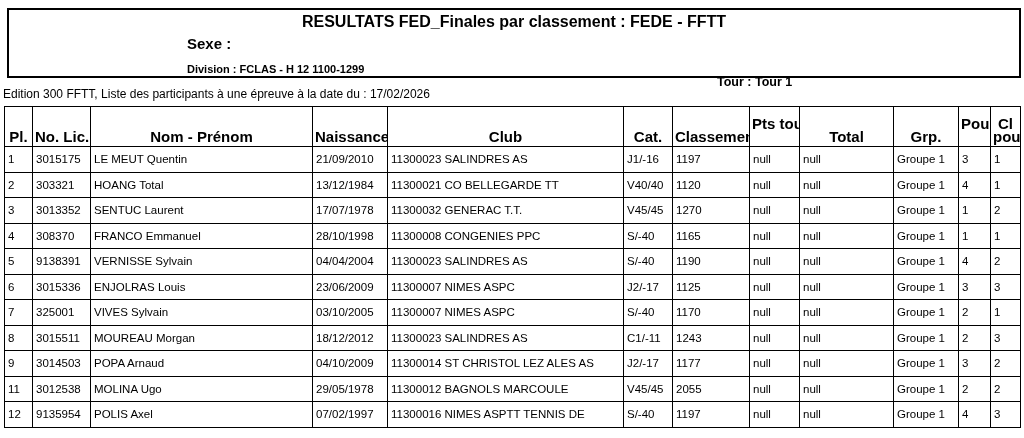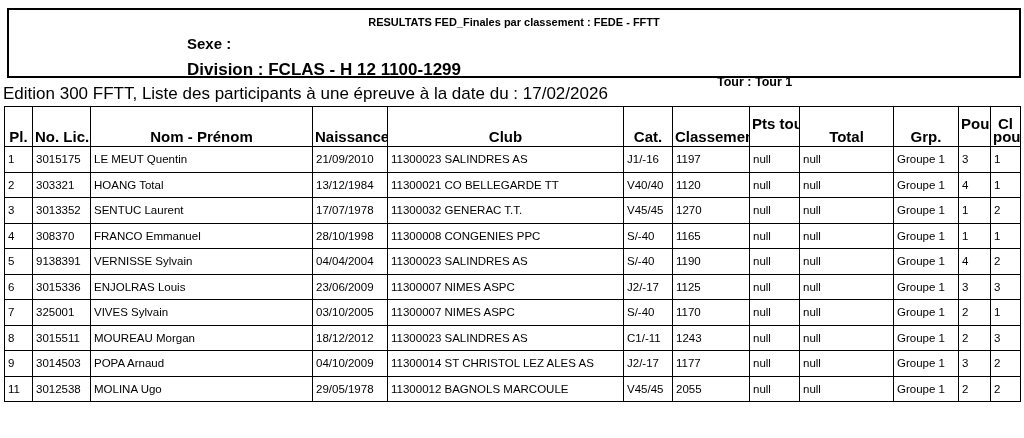--- a/index.html
+++ b/index.html
@@ -27,54 +27,54 @@
     border: 2px solid #000;
     box-sizing: border-box;
   }
   .header-title {
     position: absolute;
     left: 0;
     top: 5px;
     width: 100%;
     text-align: center;
     font-weight: bold;
-    font-size: 11px;
+    font-size: 16px;
     line-height: 14px;
   }
   .header-sexe {
     position: absolute;
     left: 178px;
     top: 27px;
     font-weight: bold;
     font-size: 15px;
     line-height: 13px;
   }
   .header-division {
     position: absolute;
     left: 178px;
     top: 53px;
     font-weight: bold;
-    font-size: 17px;
+    font-size: 11px;
     line-height: 13px;
   }
   .header-tour {
     position: absolute;
     left: 708px;
     top: 66px;
     font-weight: bold;
     font-size: 12.5px;
     line-height: 13px;
   }
 
   
   .edition-line {
     position: absolute;
     left: 3px;
     top: 87px;
-    font-size: 17px;
+    font-size: 12px;
     line-height: 14px;
   }
 
   
   table.results {
     position: absolute;
     left: 4px;
     top: 106px;
     width: 1016px;
     border-collapse: collapse;
@@ -295,16 +295,30 @@
           <td>29/05/1978</td>
           <td>11300012 BAGNOLS MARCOULE</td>
           <td>V45/45</td>
           <td>2055</td>
           <td>null</td>
           <td>null</td>
           <td>Groupe 1</td>
           <td>2</td>
           <td>2</td>
         </tr>
+        <tr>
+          <td>12</td>
+          <td>9135954</td>
+          <td>POLIS Axel</td>
+          <td>07/02/1997</td>
+          <td>11300016 NIMES ASPTT TENNIS DE</td>
+          <td>S/-40</td>
+          <td>1197</td>
+          <td>null</td>
+          <td>null</td>
+          <td>Groupe 1</td>
+          <td>4</td>
+          <td>3</td>
+        </tr>
       </tbody>
   </table>
 
 </div>
 
 </body></html>

